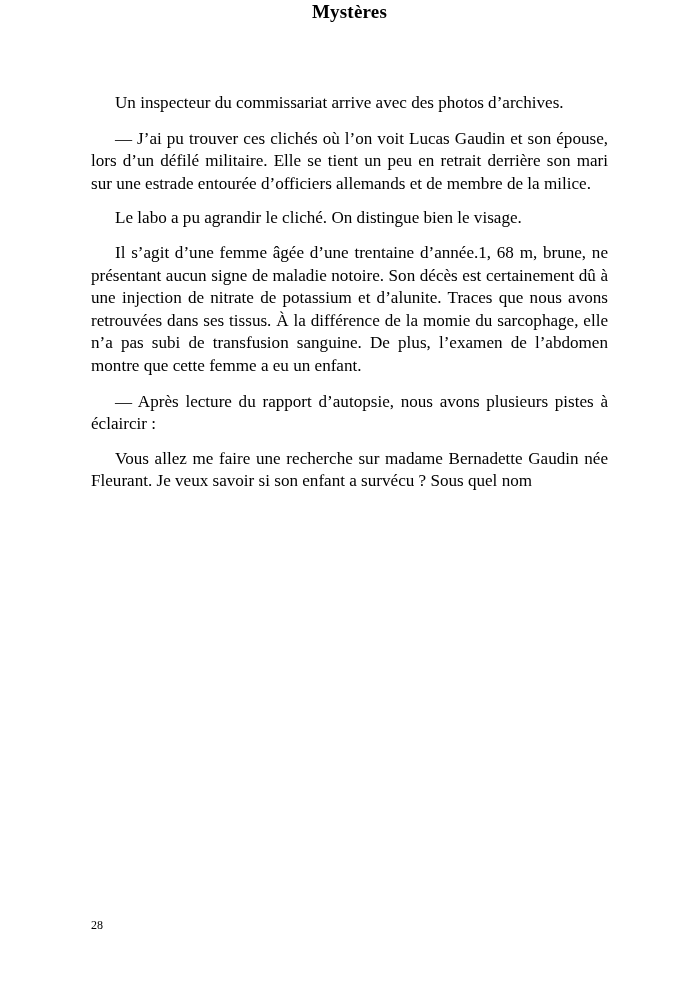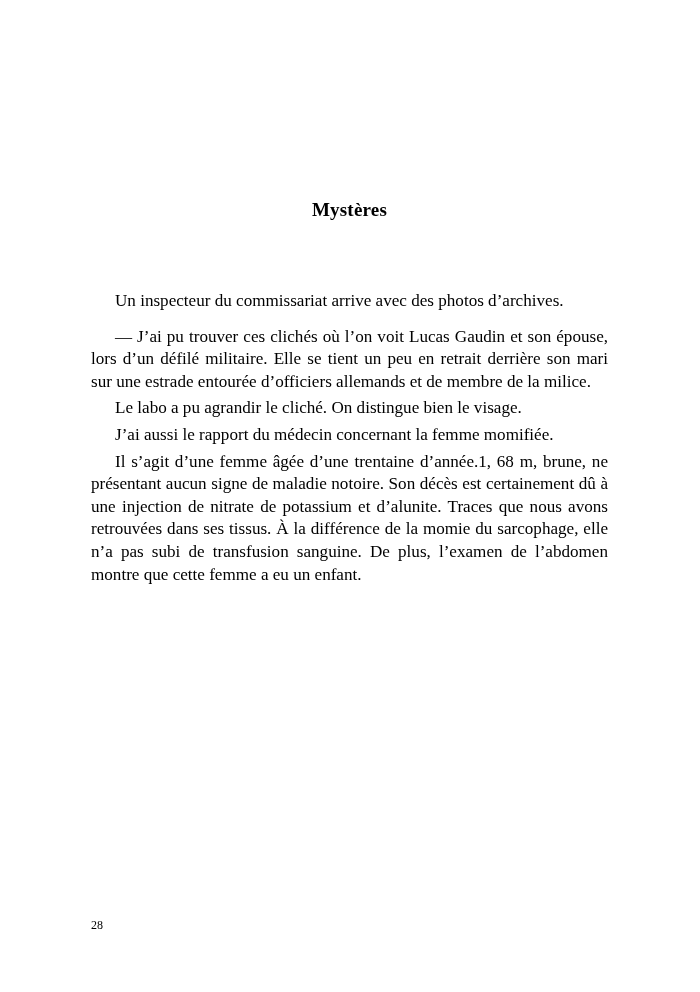--- a/index.html
+++ b/index.html
@@ -26,40 +26,39 @@
     left: 91px;
     top: 0;
     width: 517px;
   }
   .chapter-title {
     text-align: center;
     font-weight: bold;
     font-size: 19px;
     letter-spacing: 0.2px;
     margin: 0;
-    padding-top: 198px;
     line-height: 24px;
   }
   .body-block {
     margin-top: 68px;
   }
   p.para {
     margin: 0;
     font-size: 17.1px;
     line-height: 22.6px;
     text-align: justify;
     text-indent: 24px;
     hyphens: none;
     word-spacing: 0px;
   }
   p.para.gap-before {
     margin-top: 13px;
   }
   p.para.nogap {
-    margin-top: 4px;
+    margin-top: 12px;
   }
   .page-number {
     position: absolute;
     left: 91px;
     top: 915px;
     font-size: 12px;
     line-height: 20px;
   }
 </style>
 </head>
@@ -72,27 +71,28 @@
     <h1 class="chapter-title">Mystères</h1>
 
     <div class="body-block">
 
       <p class="para nogap">Un inspecteur du commissariat arrive avec des photos d’archives.</p>
 
       <p class="para gap-before">— J’ai pu trouver ces clichés où l’on voit Lucas Gaudin et son épouse, lors d’un défilé militaire. Elle se tient un peu en retrait derrière son mari sur une estrade entourée d’officiers allemands et de membre de la milice.</p>
 
       <p class="para nogap">Le labo a pu agrandir le cliché. On distingue bien le visage.</p>
 
-      <p class="para nogap">J’ai aussi le rapport du médecin concernant la femme momifiée.</p>
 
       <p class="para nogap">Il s’agit d’une femme âgée d’une trentaine d’année.1, 68 m, brune, ne présentant aucun signe de maladie notoire. Son décès est certainement dû à une injection de nitrate de potassium et d’alunite. Traces que nous avons retrouvées dans ses tissus. À la différence de la momie du sarcophage, elle n’a pas subi de transfusion sanguine. De plus, l’examen de l’abdomen montre que cette femme a eu un enfant.</p>
 
 
 
 
+      <p class="para gap-before">— Après lecture du rapport d’autopsie, nous avons plusieurs pistes à éclaircir :</p>
 
+      <p class="para nogap">Vous allez me faire une recherche sur madame Bernadette Gaudin née Fleurant. Je veux savoir si son enfant a survécu ? Sous quel nom</p>
 
     </div>
   </div>
 
   <div class="page-number">28</div>
 
 </div>
 
 </body></html>

